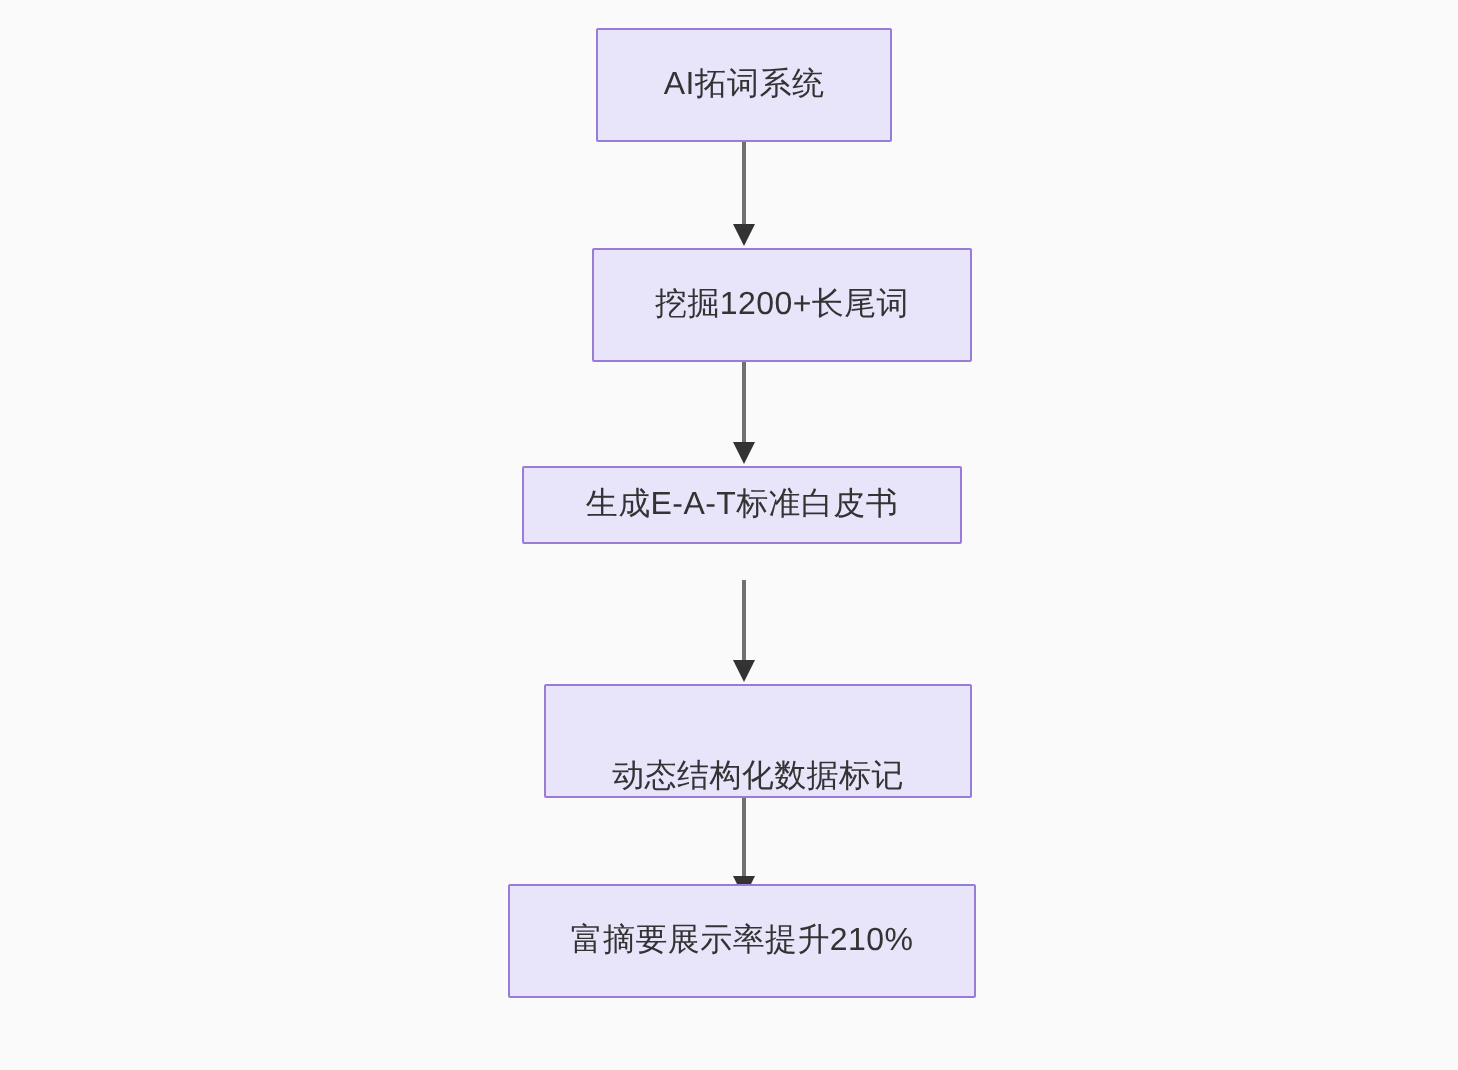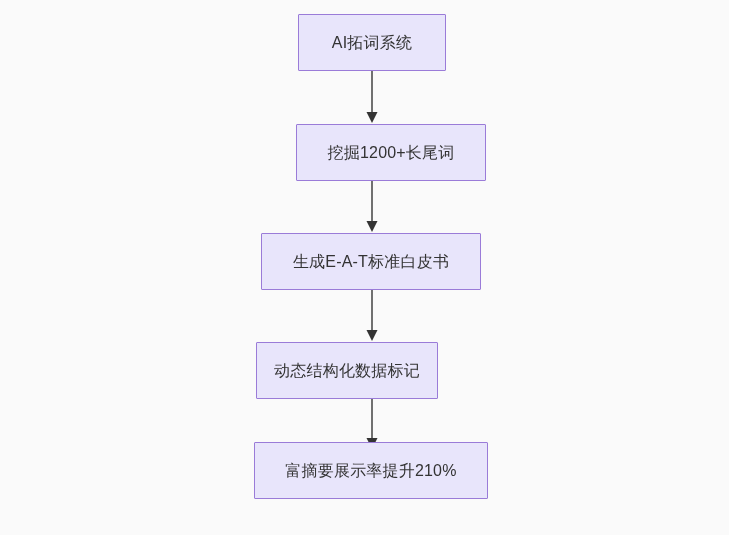--- a/index.html
+++ b/index.html
@@ -88,25 +88,25 @@
   </div>
 
   <div class="node" id="node-0" style="left: 298px; top: 14px; width: 148px; height: 57px;">
     <span class="node-label">AI拓词系统</span>
   </div>
 
   <div class="node" id="node-1" style="left: 276px; top: 124px; width: 190px; height: 57px; margin-left: 20px;">
     <span class="node-label">挖掘1200+长尾词</span>
   </div>
 
-  <div class="node" id="node-2" style="left: 261px; top: 233px; width: 220px; height: 57px;">
+  <div class="node" id="node-2" style="left: 261px; top: 233px; width: 220px; height: 39px;">
     <span class="node-label">生成E-A-T标准白皮书</span>
   </div>
 
-  <div class="node" id="node-3" style="left: 256px; top: 342px; width: 182px; height: 57px;">
+  <div class="node" id="node-3" style="left: 272px; top: 342px; width: 214px; height: 57px; align-items: flex-end;">
     <span class="node-label">动态结构化数据标记</span>
   </div>
 
   <div class="node" id="node-4" style="left: 254px; top: 442px; width: 234px; height: 57px;">
     <span class="node-label">富摘要展示率提升210%</span>
   </div>
 
 </div>
 
 </body></html>

